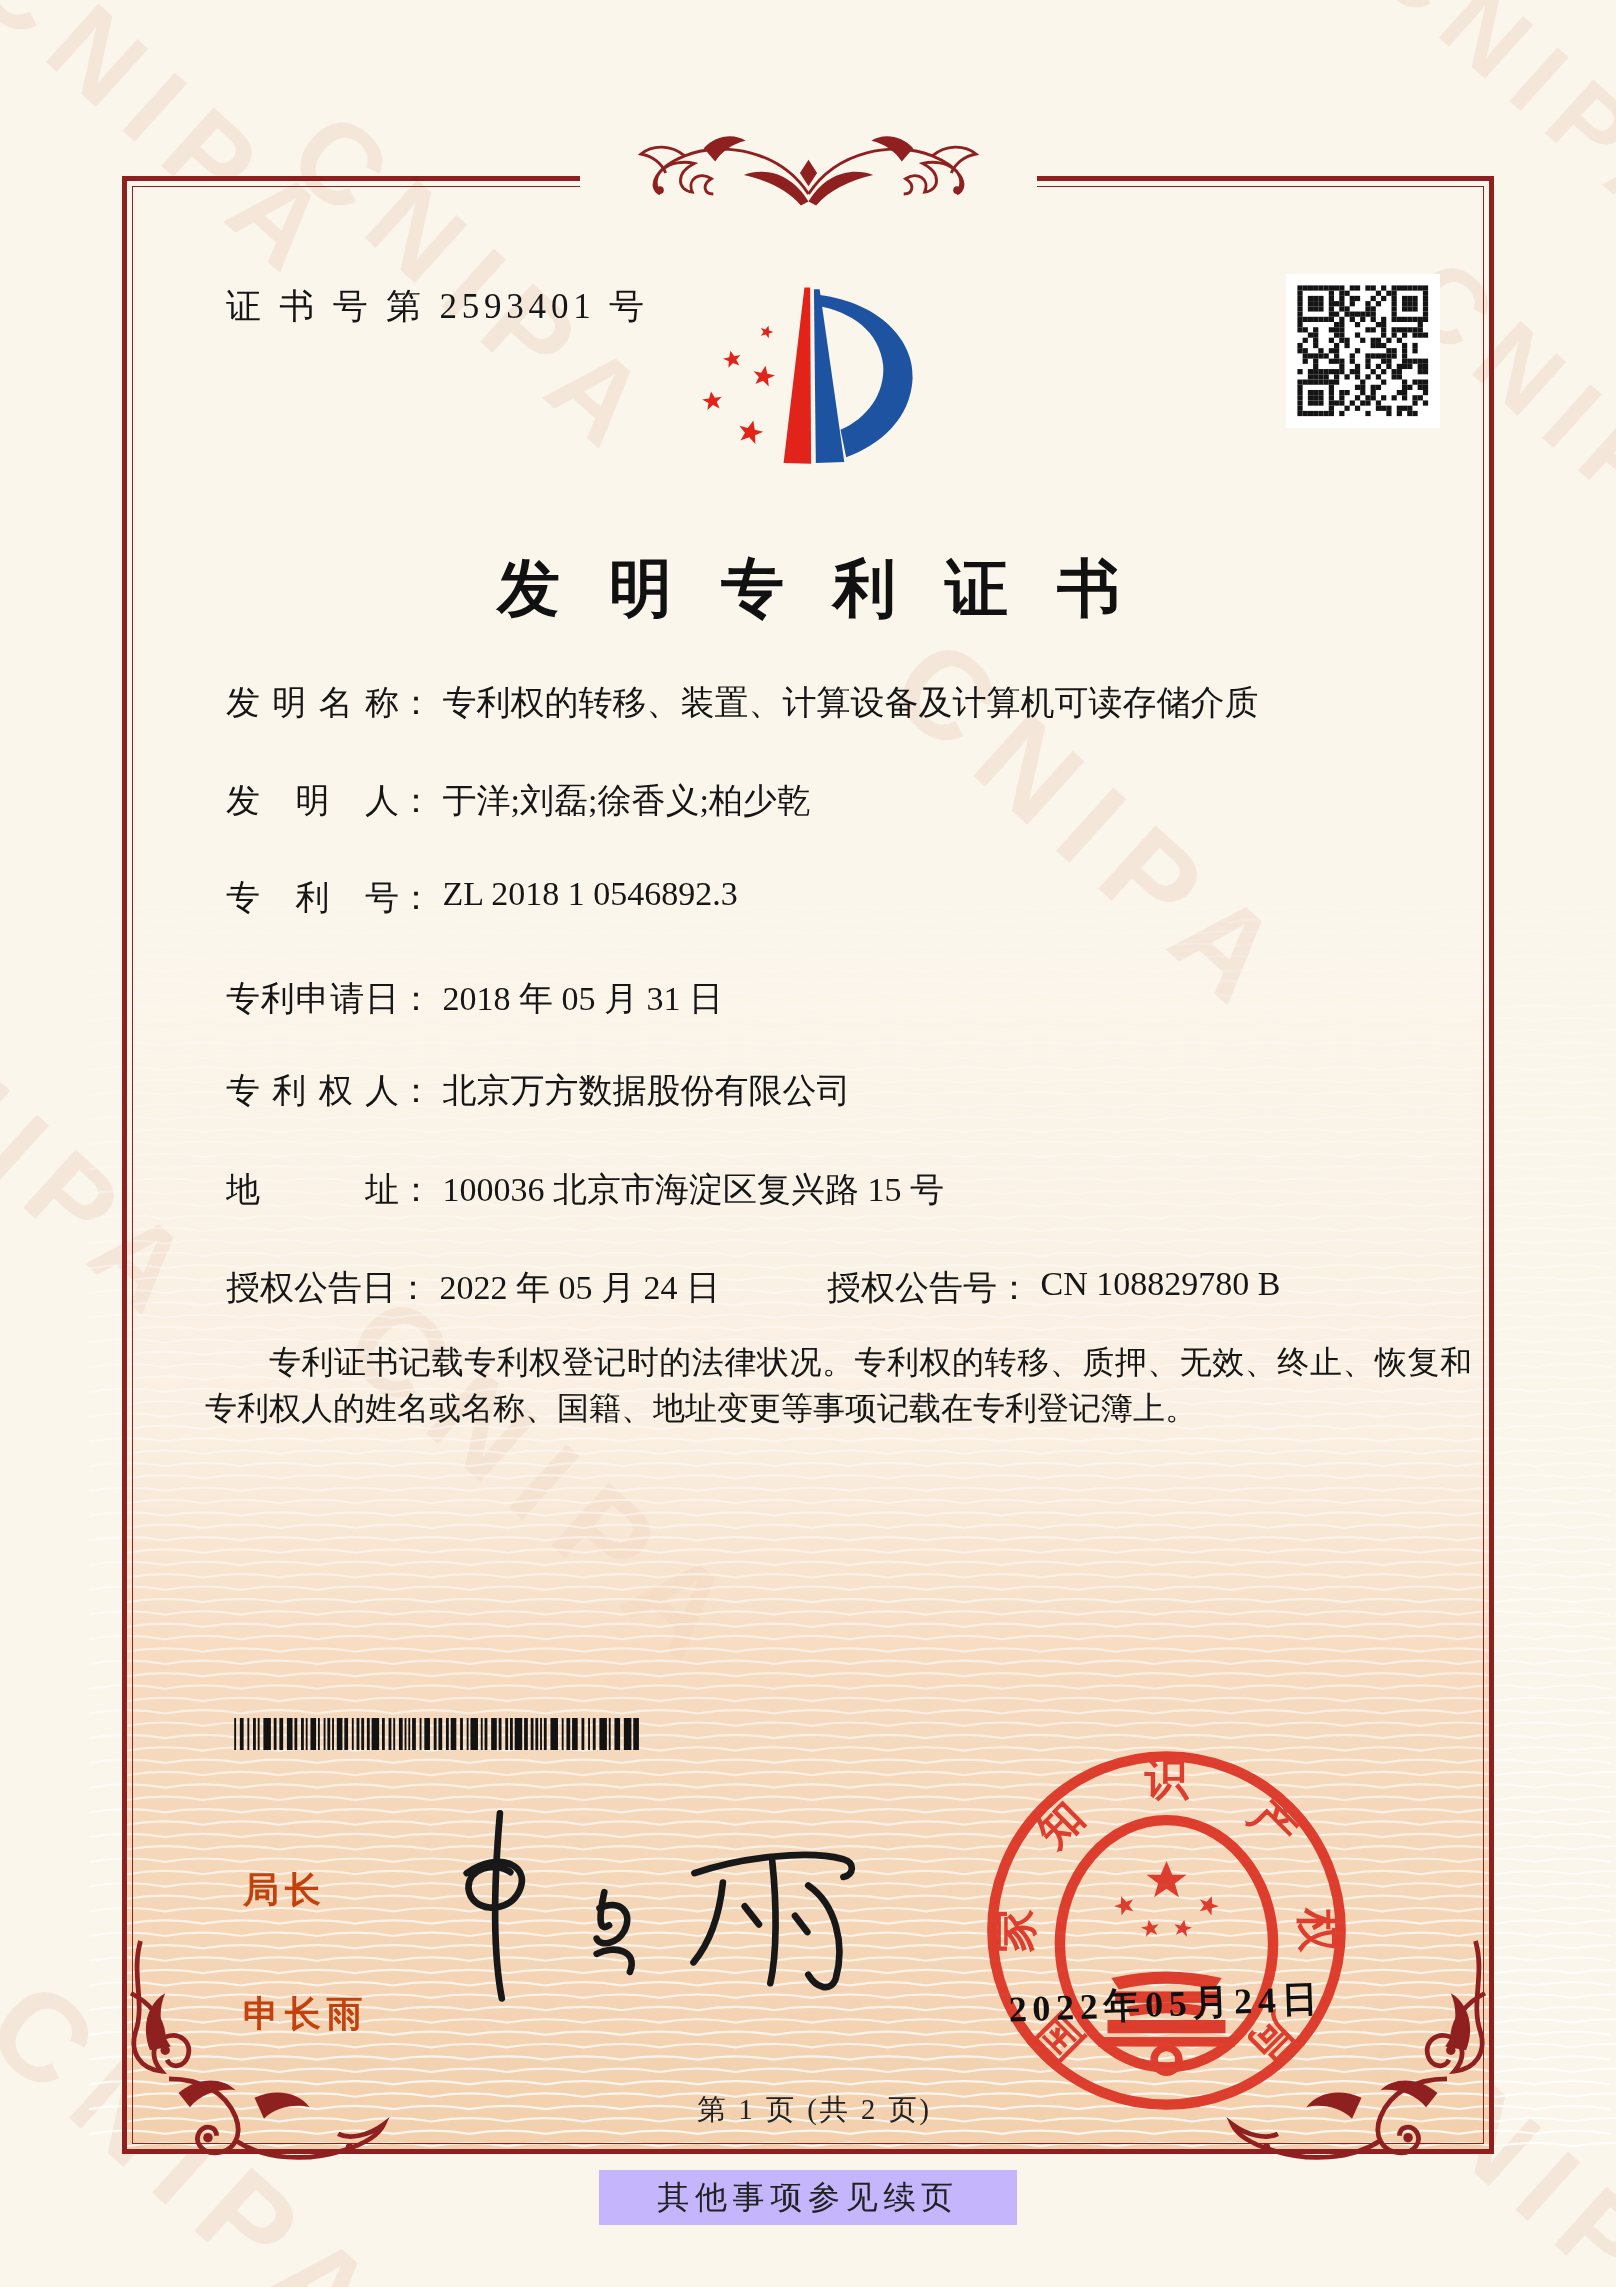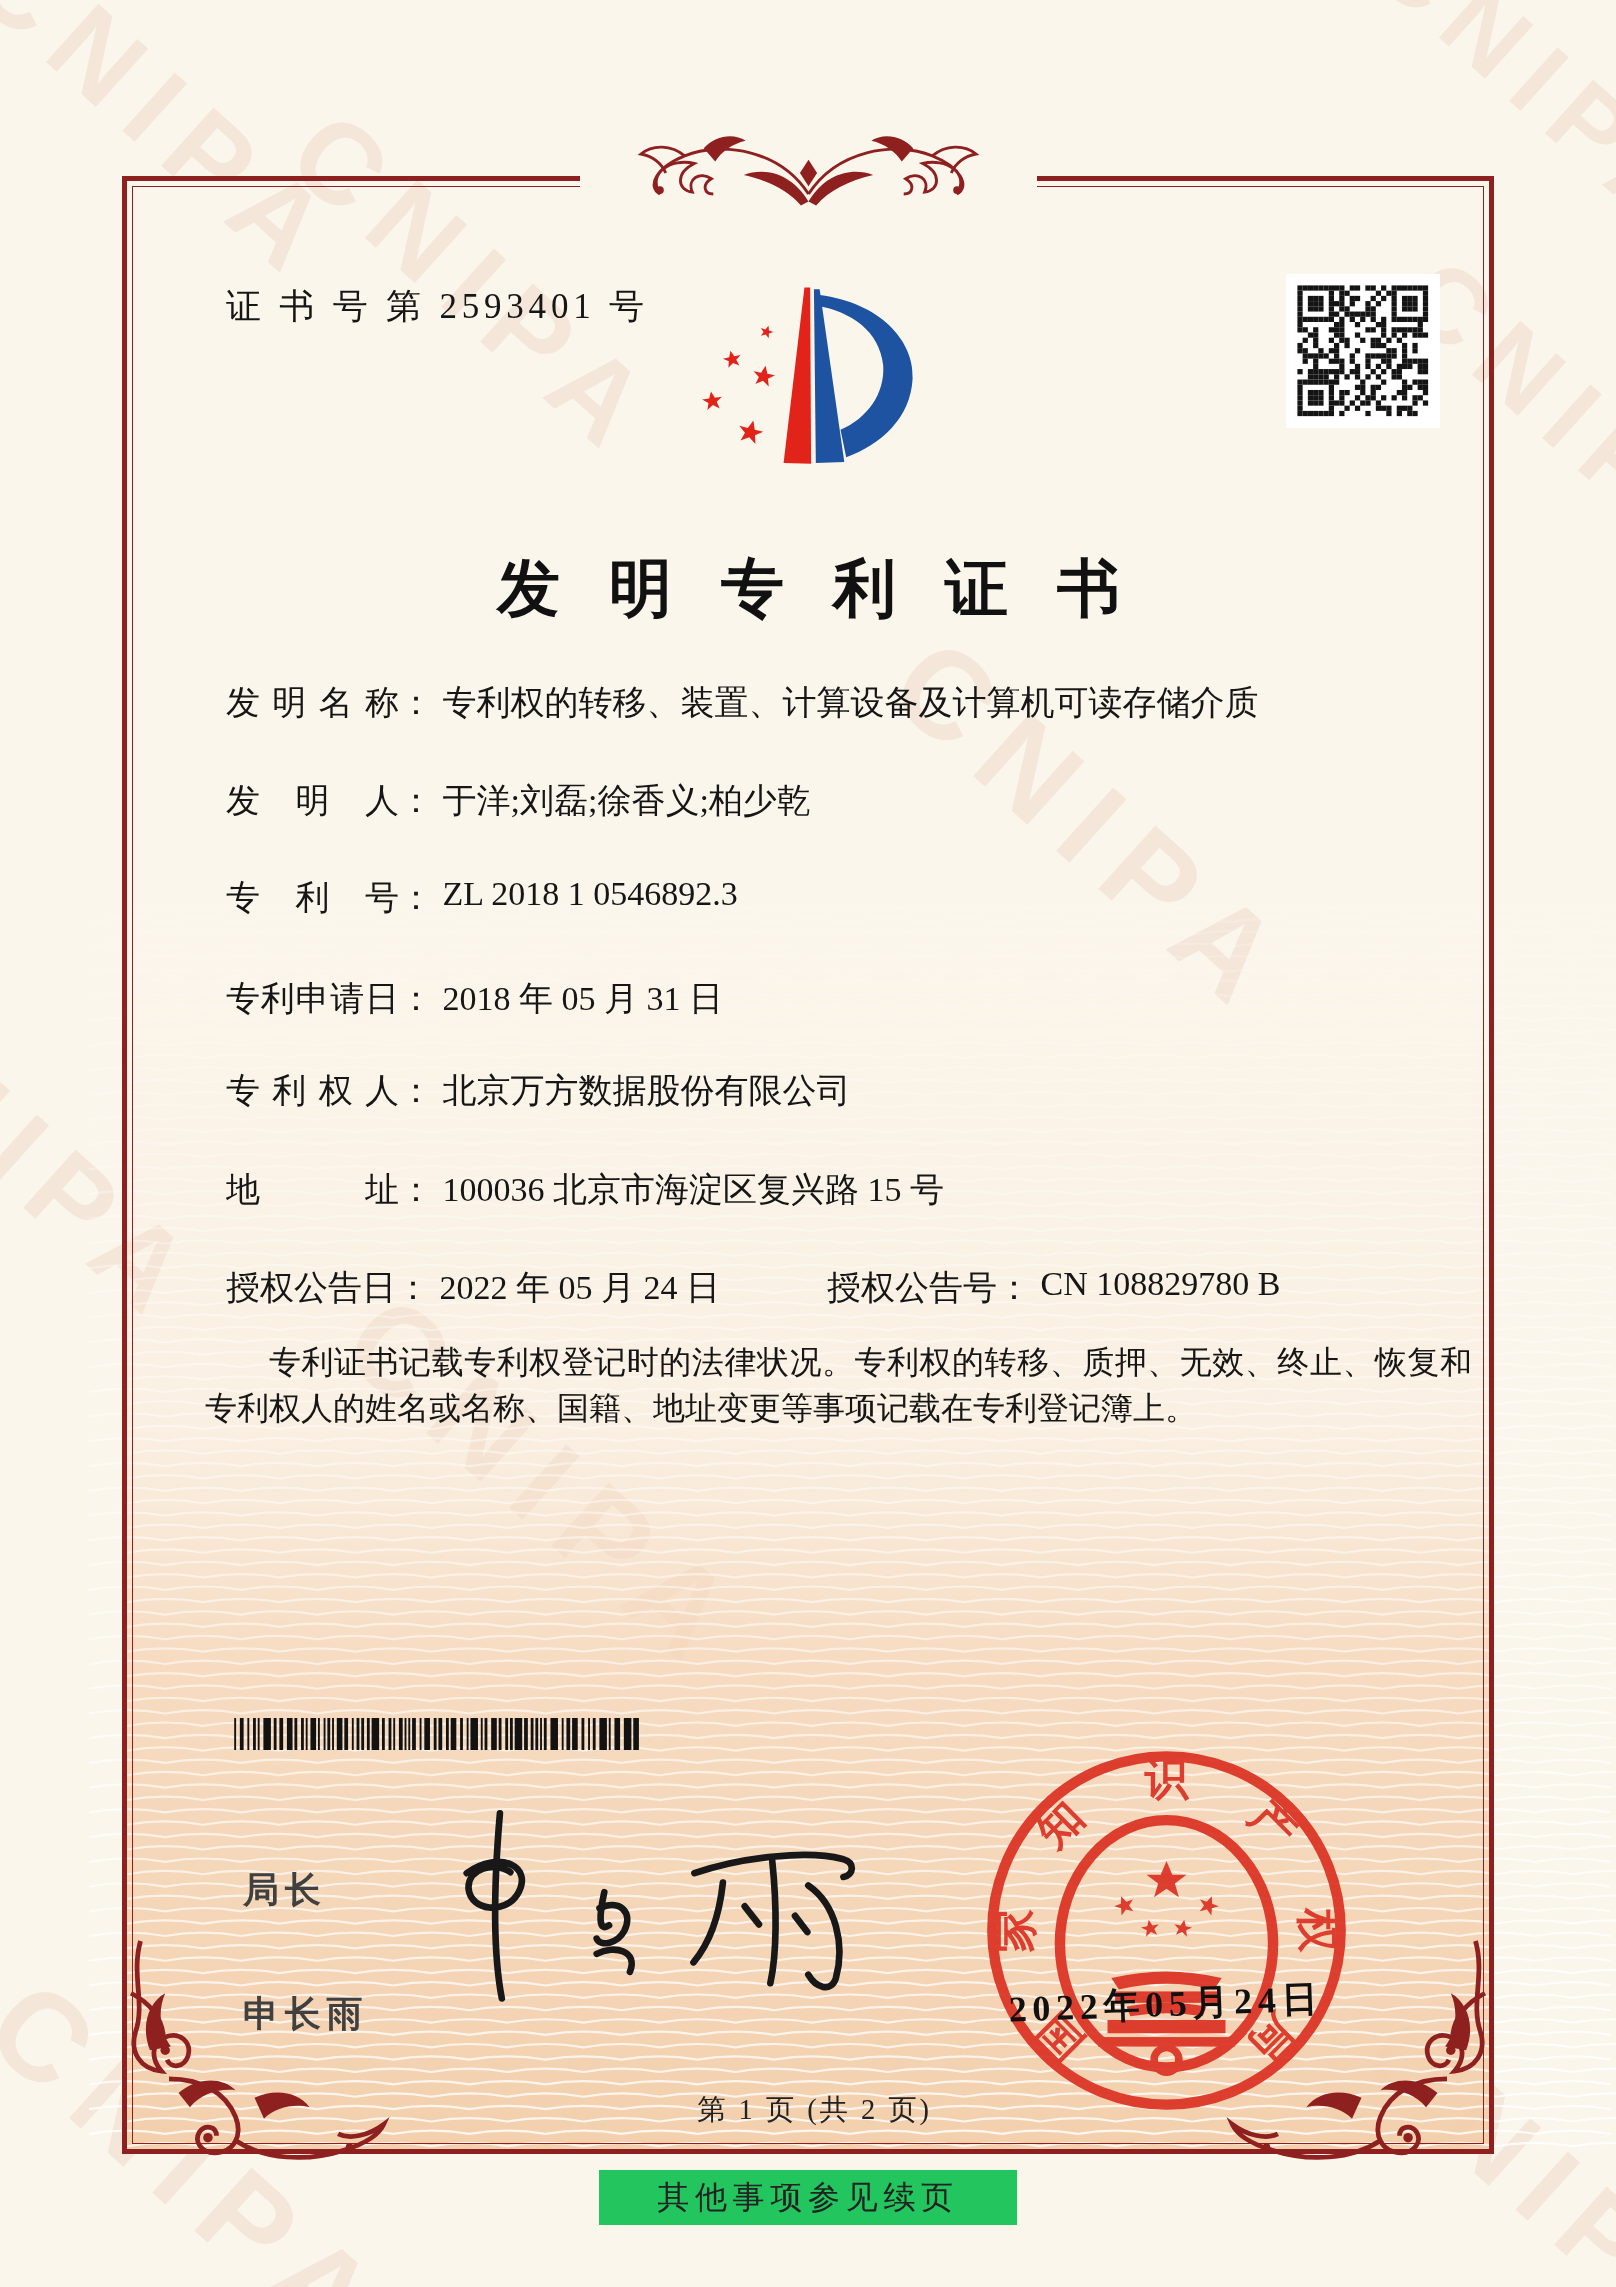--- a/index.html
+++ b/index.html
@@ -21,27 +21,27 @@
   .frow{position:absolute;left:226px;font-size:34px;white-space:nowrap;}
   .flabel{display:inline-flex;justify-content:space-between;width:173px;vertical-align:top;}
   .fcolon{vertical-align:top;}
   .fval{margin-left:9.5px;vertical-align:top;}
   .grant2{position:absolute;left:601px;top:0;white-space:nowrap;}
   
   .legal{position:absolute;left:205px;top:1339px;width:1267px;}
   .legal p{margin:0;font-size:32px;line-height:46px;text-align:justify;text-indent:2em;}
   
   .signer{position:absolute;left:243px;font-size:36px;font-weight:600;letter-spacing:5.7px;
-          font-family:"Liberation Sans","DejaVu Sans",sans-serif;color:#404040;}
+          font-family:"Liberation Sans","DejaVu Sans",sans-serif;color:#c2410c;}
   
   .seal-date{position:absolute;left:989px;top:1980px;width:354px;text-align:center;font-size:36px;
              letter-spacing:5.7px;color:#101010;transform:rotate(-2deg);font-weight:600;}
   
   .page-info{position:absolute;left:609px;top:2091px;width:323px;text-align:right;font-size:28.5px;letter-spacing:2.9px;color:#222;}
-  .note-box{position:absolute;left:599px;top:2170px;width:418px;height:55px;background:#22c55e;
+  .note-box{position:absolute;left:599px;top:2170px;width:418px;height:55px;background:#c4b5fd;
             display:flex;align-items:center;justify-content:center;}
   .note-box span{font-size:32px;letter-spacing:5.7px;color:#222;}
 </style>
 </head>
 <body>
 
 <div class="page">
 
   <div class="wm wm-t" style="left:157px;top:109px;font-size:114px;">CNIPA</div>
   <div class="wm wm-t" style="left:1541px;top:81px;font-size:105px;">CNIPA</div>

